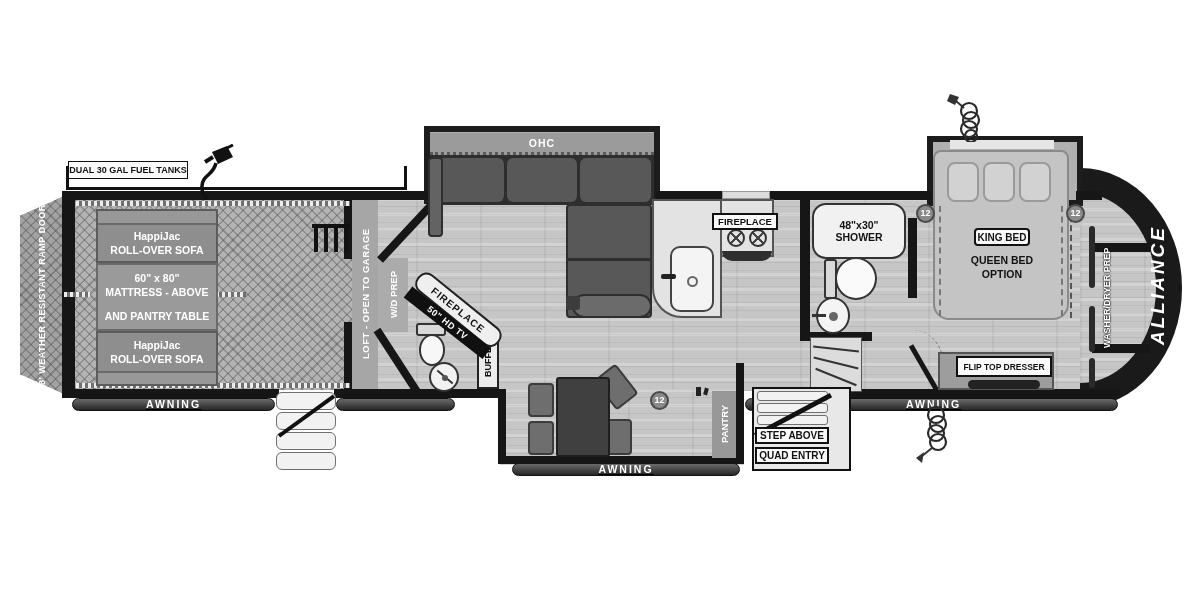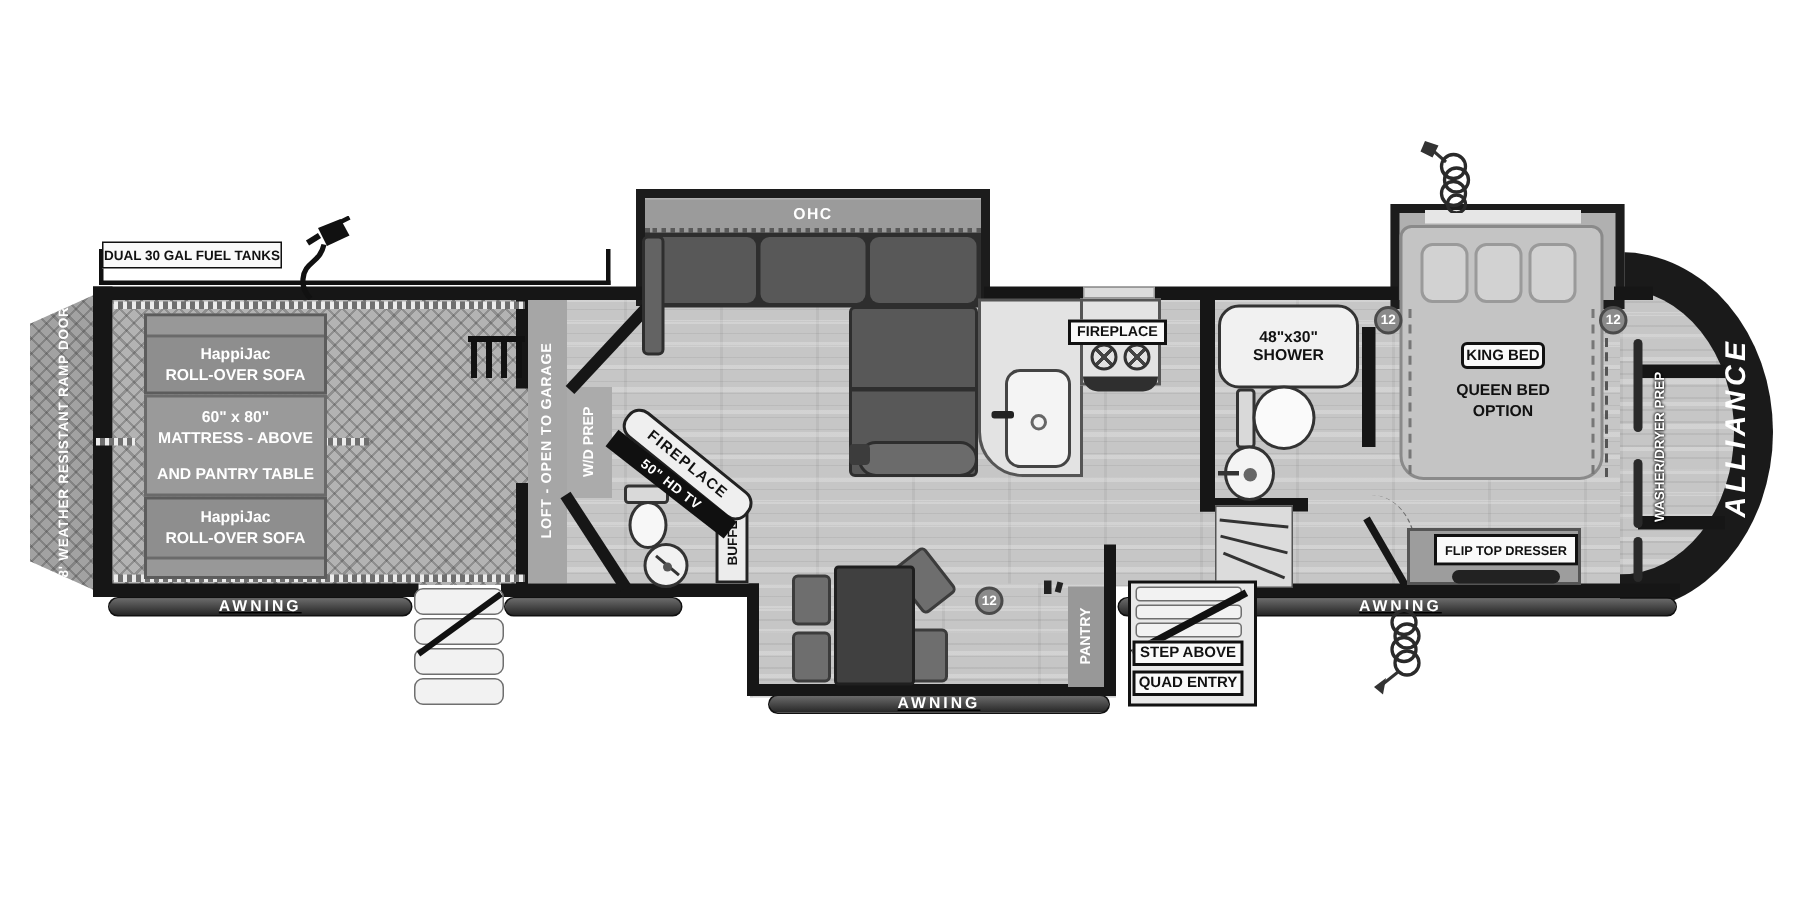--- a/index.html
+++ b/index.html
@@ -231,21 +231,21 @@
   </div>
 
   <div class="abs" style="left:276px;top:392px;width:60px;height:80px;z-index:7;display:flex;flex-direction:column;gap:2px;">
     <div class="step" style="height:18px;"></div>
     <div class="step" style="height:18px;"></div>
     <div class="step" style="height:18px;"></div>
     <div class="step" style="height:18px;"></div>
   </div>
   <div class="abs" style="left:279px;top:434px;width:68px;height:4px;background:#111;transform-origin:0 50%;transform:rotate(-36deg);z-index:8;"></div>
 
-  <div class="abs" style="left:752px;top:387px;width:86px;height:84px;background:#e8e8e8;border:2.5px solid #111;z-index:7;">
+  <div class="abs" style="left:752px;top:387px;width:99px;height:84px;background:#e8e8e8;border:2.5px solid #111;z-index:7;">
     <div class="step abs" style="left:3px;top:2px;width:71px;height:10px;border-radius:3px;"></div>
     <div class="step abs" style="left:3px;top:14px;width:71px;height:10px;border-radius:3px;"></div>
     <div class="step abs" style="left:3px;top:26px;width:71px;height:10px;border-radius:3px;"></div>
     <div class="abs" style="left:1px;top:44px;width:86px;height:5px;background:#111;transform-origin:0 50%;transform:rotate(-28deg);"></div>
     <div class="lblbox abs" style="left:1px;top:38px;width:74px;height:17px;font-size:10px;">
       <span>STEP ABOVE</span>
     </div>
     <div class="lblbox abs" style="left:1px;top:58px;width:74px;height:17px;font-size:10px;">
       <span>QUAD ENTRY</span>
     </div>

